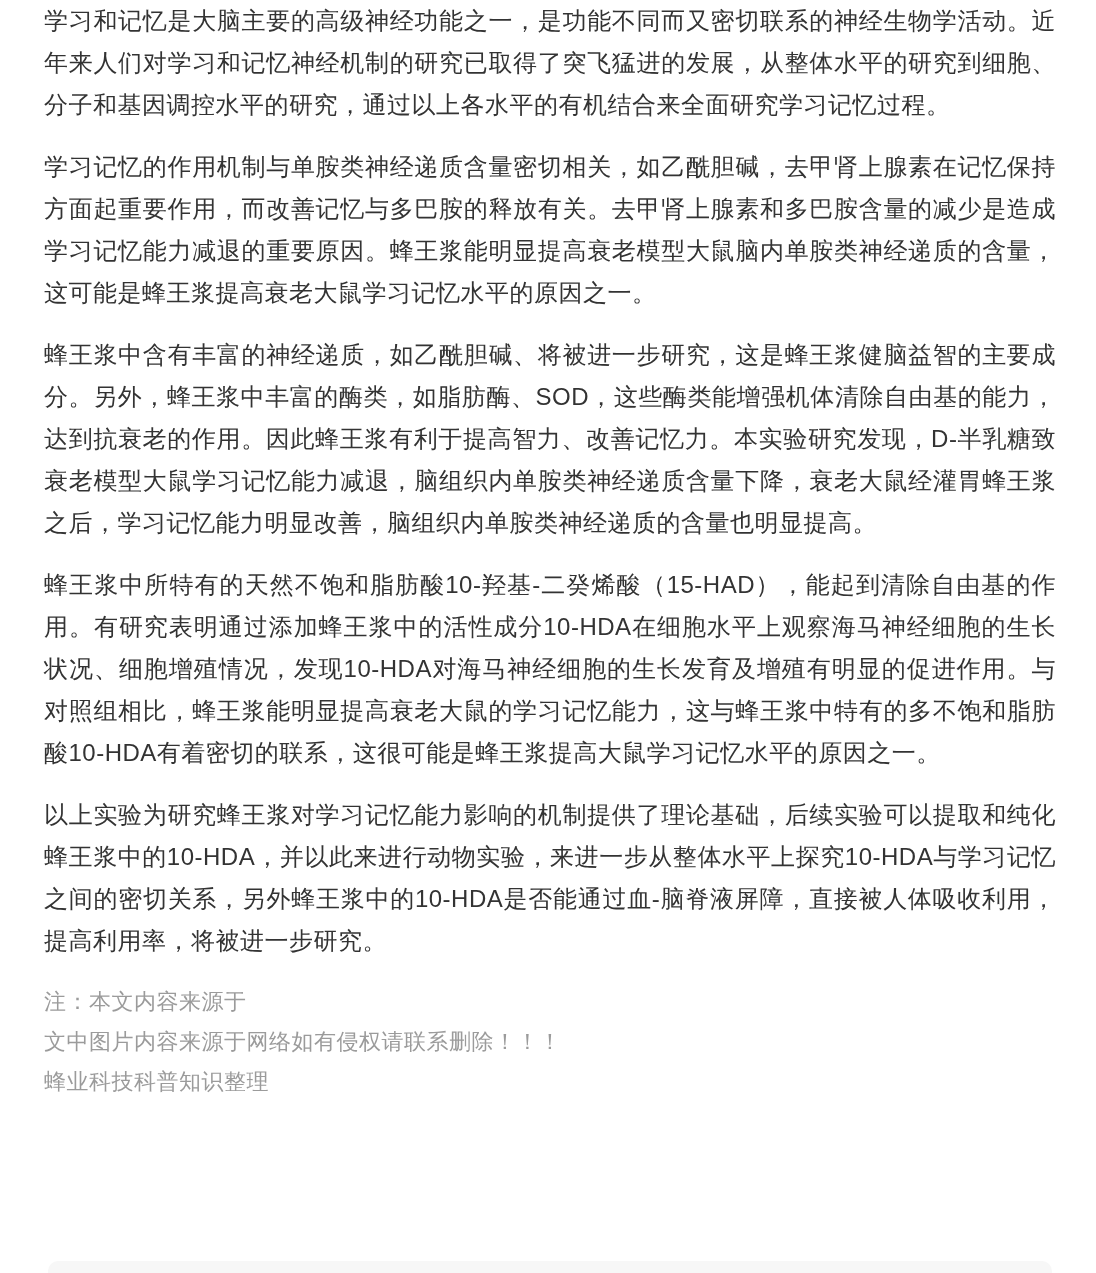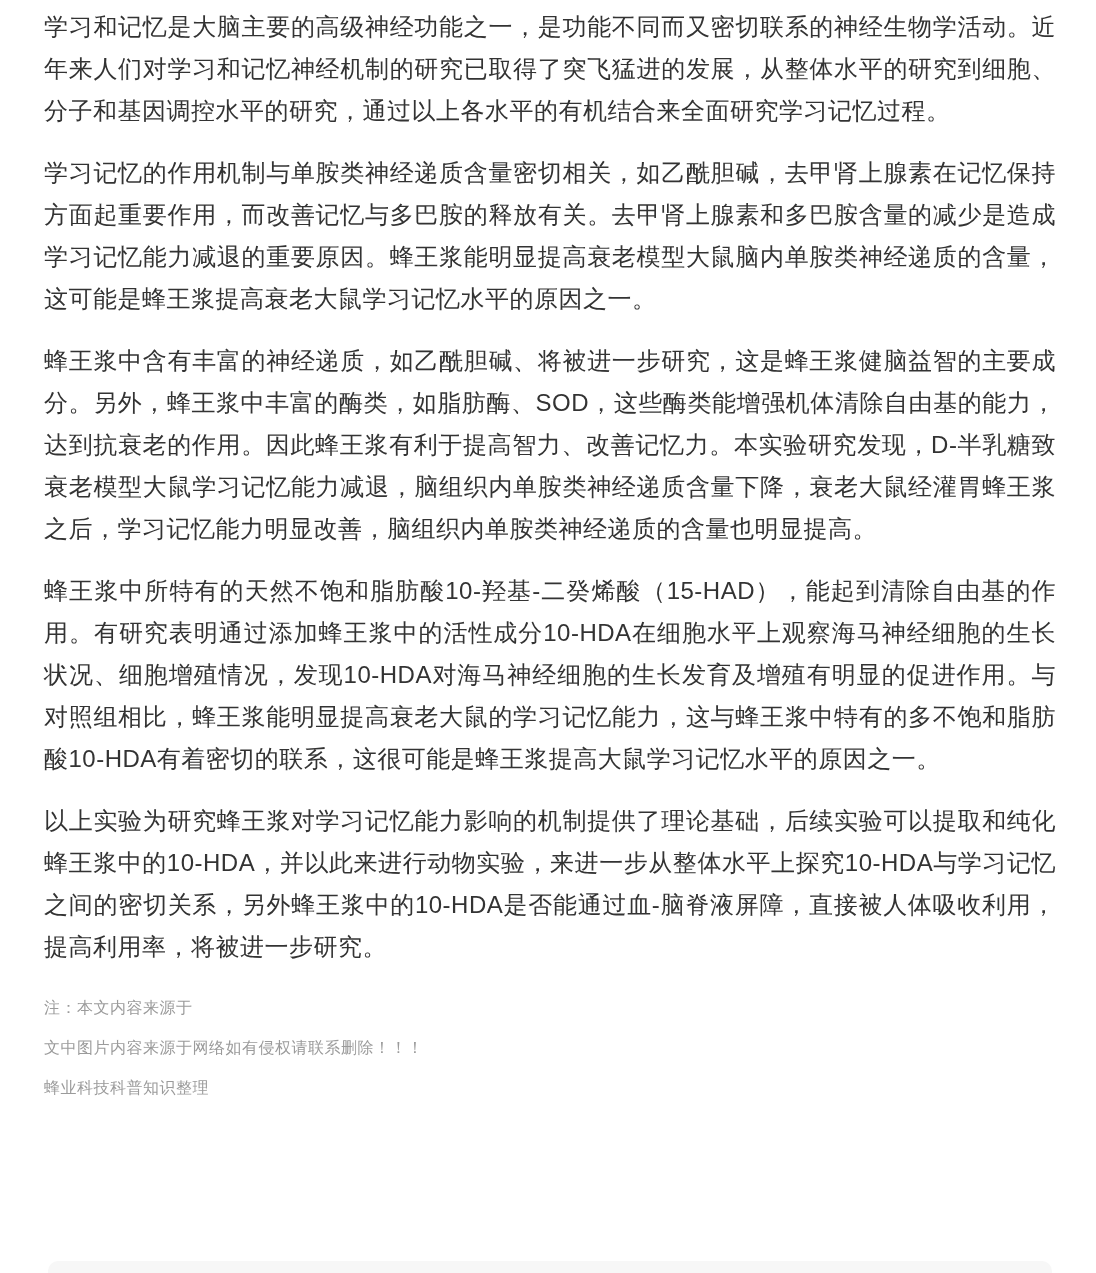--- a/index.html
+++ b/index.html
@@ -12,35 +12,34 @@
     height: 1273px;
     position: relative;
     overflow: hidden;
     font-family: "Liberation Sans", sans-serif;
   }
   .article {
     position: absolute;
     top: 0;
     left: 44px;
     width: 1012px;
-    padding-top: 6px;
     color: #333333;
     font-size: 24px;
     line-height: 42px;
     text-align: justify;
     letter-spacing: 0.5px;
   }
   .article p {
     margin: 0 0 20px 0;
     font-weight: 400;
   }
   .source-note {
     margin-top: 0;
     color: #9b9b9b;
-    font-size: 16px;
+    font-size: 22px;
     line-height: 40px;
     text-align: left;
   }
   .source-note .note-line {
     display: block;
   }
   .bottom-card-edge {
     position: absolute;
     left: 48px;
     right: 44px;

